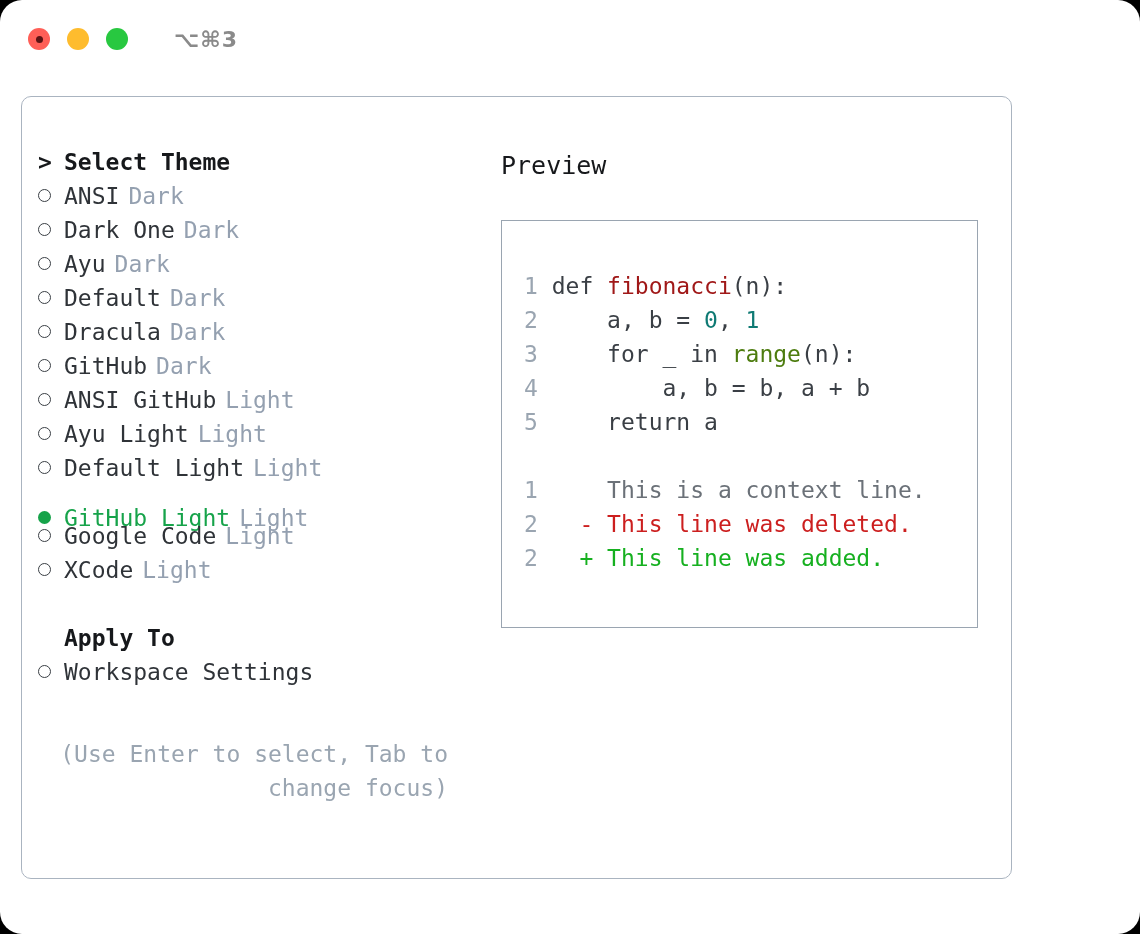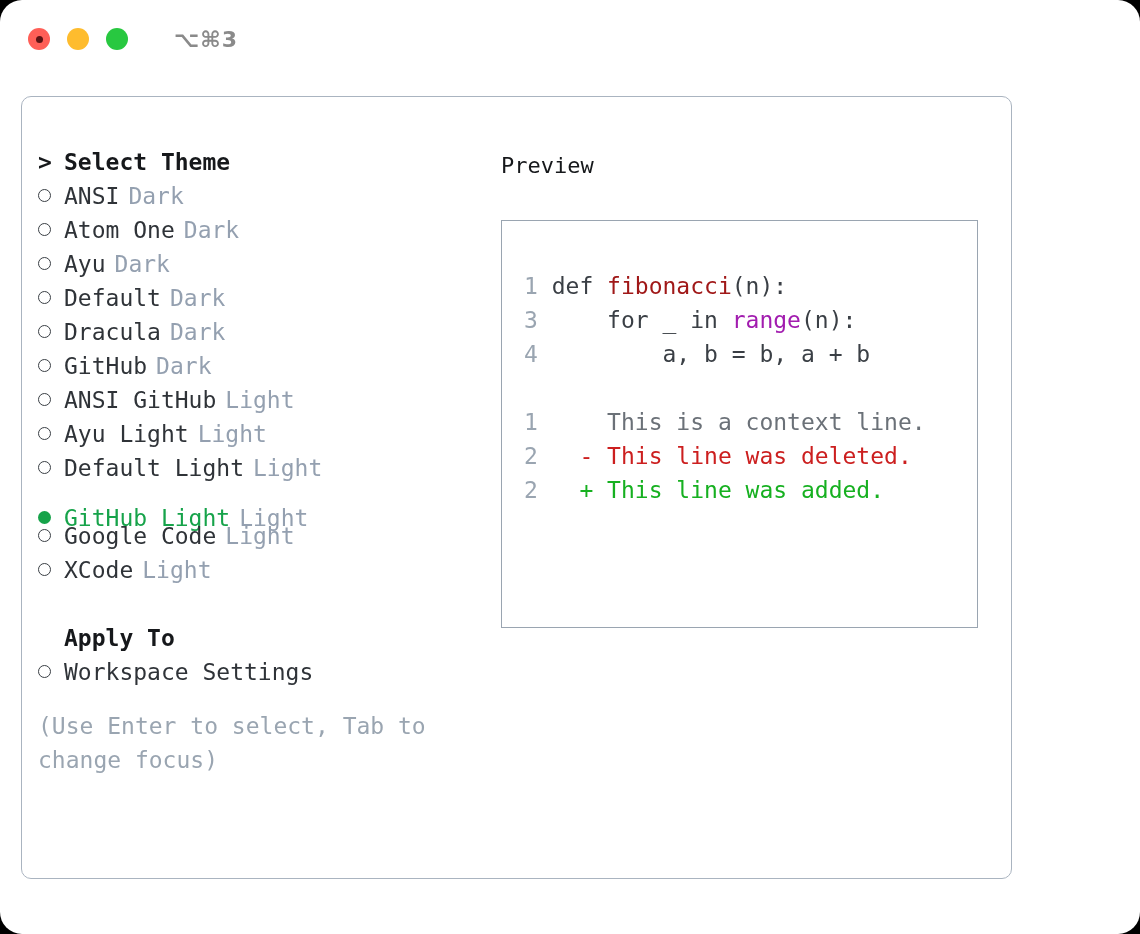--- a/index.html
+++ b/index.html
@@ -148,37 +148,38 @@
     display: flex;
     height: 34px;
     font-size: 23px;
     color: #16181b;
     white-space: pre;
     font-weight: bold;
   }
   .section-label .marker { visibility: hidden; }
 
   .hint {
-    margin-top: 16px;
+    margin-top: 44px;
     font-size: 23px;
     line-height: 34px;
     color: #9aa5b1;
     width: 410px;
     white-space: pre-wrap;
+    text-align: right;
   }
 
   
   .right-col {
     position: absolute;
     left: 479px;
     top: 52px;
     width: 490px;
   }
   .preview-title {
-    font-size: 22px;
+    font-size: 25px;
     color: #16181b;
     height: 34px;
     line-height: 34px;
   }
   .preview-box {
     margin-top: 37px;
     width: 477px;
     height: 408px;
     border: 1.6px solid #9aa5b1;
     box-sizing: border-box;
@@ -188,21 +189,21 @@
     font-size: 23px;
     line-height: 34px;
     white-space: pre;
     color: #3a3f45;
   }
   .lineno {
     color: #9aa5b1;
   }
   .tok-fn   { color: #a01818; }
   .tok-num  { color: #0f7a74; }
-  .tok-kw   { color: #a21caf; margin-top: 14px; }
+  .tok-kw   { color: #4d7c0f; margin-top: 14px; }
   .tok-plain{ color: #3a3f45; }
 
   .diff-gap { height: 34px; }
   .diff-ctx { color: #6b7178; text-align: center; }
   .diff-del { color: #cc1f1f; }
   .diff-add { color: #16b020; }
 </style>
 </head>
 <body>
 
@@ -224,21 +225,21 @@
 
       <div class="left-col">
 
         <div class="row head-row">
           <span class="marker caret">&gt;</span>
           <span>Select Theme</span>
         </div>
 
         <div id="theme-items">
             <div class="row"><span class="marker"><span class="dot-hollow"></span></span><span class="label">ANSI</span><span class="tag">Dark</span></div>
-            <div class="row"><span class="marker"><span class="dot-hollow"></span></span><span class="label">Atom One</span><span class="tag">Dark</span></div>
+            <div class="row"><span class="marker"><span class="dot-hollow"></span></span><span class="label">Dark One</span><span class="tag">Dark</span></div>
             <div class="row"><span class="marker"><span class="dot-hollow"></span></span><span class="label">Ayu</span><span class="tag">Dark</span></div>
             <div class="row"><span class="marker"><span class="dot-hollow"></span></span><span class="label">Default</span><span class="tag">Dark</span></div>
             <div class="row"><span class="marker"><span class="dot-hollow"></span></span><span class="label">Dracula</span><span class="tag">Dark</span></div>
             <div class="row"><span class="marker"><span class="dot-hollow"></span></span><span class="label">GitHub</span><span class="tag">Dark</span></div>
             <div class="row"><span class="marker"><span class="dot-hollow"></span></span><span class="label">ANSI GitHub</span><span class="tag">Light</span></div>
             <div class="row"><span class="marker"><span class="dot-hollow"></span></span><span class="label">Ayu Light</span><span class="tag">Light</span></div>
             <div class="row"><span class="marker"><span class="dot-hollow"></span></span><span class="label">Default Light</span><span class="tag">Light</span></div>
             <div class="row"><span class="marker"><span class="dot-filled"></span></span><span class="label sel">GitHub Light</span><span class="tag">Light</span></div>
             <div class="row"><span class="marker"><span class="dot-hollow"></span></span><span class="label">Google Code</span><span class="tag">Light</span></div>
             <div class="row"><span class="marker"><span class="dot-hollow"></span></span><span class="label">XCode</span><span class="tag">Light</span></div>
@@ -256,22 +257,24 @@
           </div>
 
         <div class="hint">(Use Enter to select, Tab to change focus)</div>
       </div>
 
       <div class="right-col">
         <div class="preview-title">Preview</div>
         <div class="preview-box">
           <div id="code-block">
               <div class="code-line"><span class="lineno">1</span><span> </span><span class="tok-plain">def </span><span class="tok-fn">fibonacci</span><span class="tok-plain">(n):</span></div>
+              <div class="code-line"><span class="lineno">2</span><span> </span><span class="tok-plain">    a, b = </span><span class="tok-num">0</span><span class="tok-plain">, </span><span class="tok-num">1</span></div>
               <div class="code-line"><span class="lineno">3</span><span> </span><span class="tok-plain">    for _ in </span><span class="tok-kw">range</span><span class="tok-plain">(n):</span></div>
               <div class="code-line"><span class="lineno">4</span><span> </span><span class="tok-plain">        a, b = b, a + b</span></div>
+              <div class="code-line"><span class="lineno">5</span><span> </span><span class="tok-plain">    return a</span></div>
             </div>
           <div class="diff-gap"></div>
           <div id="diff-block">
               <div class="code-line"><span class="lineno">1</span><span class="diff-ctx">     </span><span class="diff-ctx">This is a context line.</span></div>
               <div class="code-line"><span class="lineno">2</span><span class="diff-del">   - </span><span class="diff-del">This line was deleted.</span></div>
               <div class="code-line"><span class="lineno">2</span><span class="diff-add">   + </span><span class="diff-add">This line was added.</span></div>
             </div>
         </div>
       </div>
 

